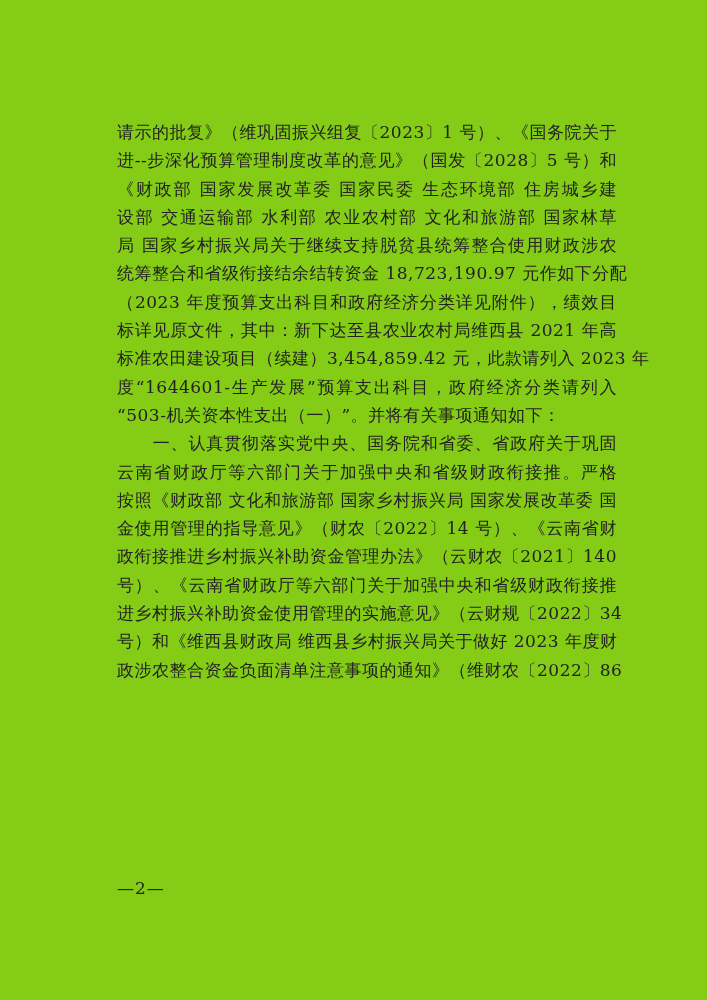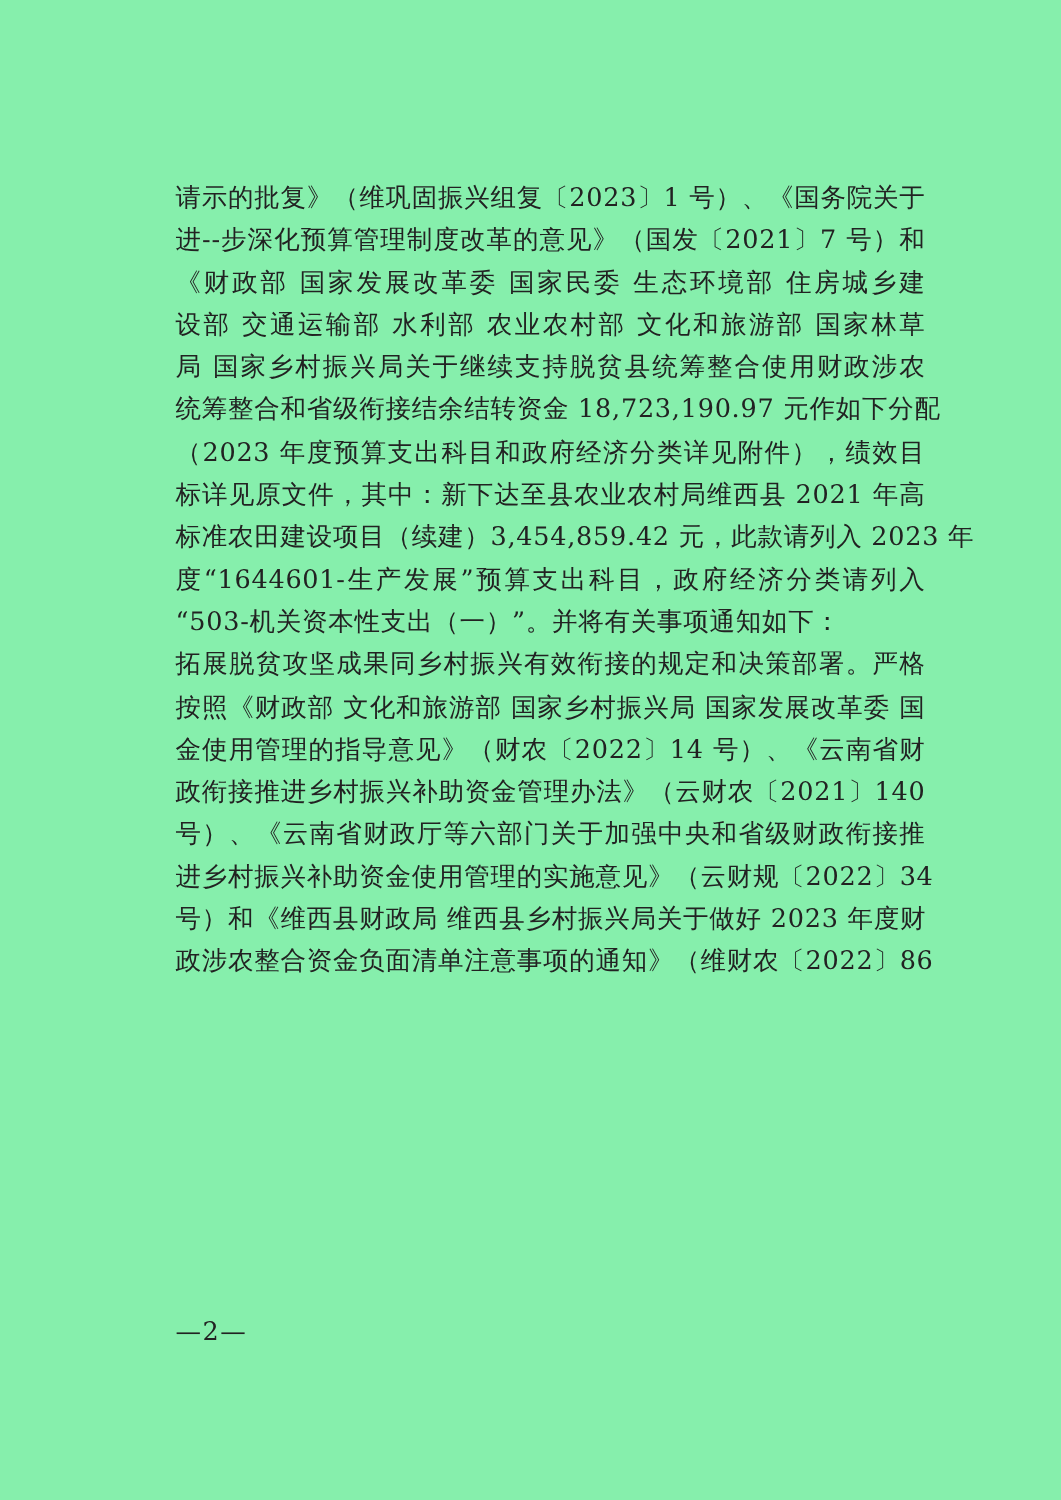--- a/index.html
+++ b/index.html
@@ -13,21 +13,21 @@
     position: relative;
     overflow: hidden;
     font-family: "DejaVu Serif", "Liberation Serif", serif;
     color: #1a1a1a;
   }
   .page {
     position: absolute;
     left: 0; top: 0;
     width: 707px;
     height: 1000px;
-    background: #86efac;
+    background: #84cc16;
   }
   .body-text {
     position: absolute;
     left: 117px;
     top: 118px;
     width: 500px;
   }
   .line {
     height: 28.3px;
     line-height: 28.3px;
@@ -50,31 +50,32 @@
     letter-spacing: 1px;
     font-family: "DejaVu Serif", serif;
   }
 </style>
 </head>
 <body>
 
 <div class="page">
   <div class="body-text">
     <div class="line">请示的批复》（维巩固振兴组复〔2023〕1 号）、《国务院关于</div>
-    <div class="line">进--步深化预算管理制度改革的意见》（国发〔2021〕7 号）和</div>
+    <div class="line">进--步深化预算管理制度改革的意见》（国发〔2028〕5 号）和</div>
     <div class="line">《财政部 国家发展改革委 国家民委 生态环境部 住房城乡建</div>
     <div class="line">设部 交通运输部 水利部 农业农村部 文化和旅游部 国家林草</div>
     <div class="line">局 国家乡村振兴局关于继续支持脱贫县统筹整合使用财政涉农</div>
     <div class="line">统筹整合和省级衔接结余结转资金 18,723,190.97 元作如下分配</div>
     <div class="line">（2023 年度预算支出科目和政府经济分类详见附件），绩效目</div>
     <div class="line">标详见原文件，其中：新下达至县农业农村局维西县 2021 年高</div>
     <div class="line">标准农田建设项目（续建）3,454,859.42 元，此款请列入 2023 年</div>
     <div class="line">度“1644601-生产发展”预算支出科目，政府经济分类请列入</div>
     <div class="line last">“503-机关资本性支出（一）”。并将有关事项通知如下：</div>
-    <div class="line">拓展脱贫攻坚成果同乡村振兴有效衔接的规定和决策部署。严格</div>
+    <div class="line">　　一、认真贯彻落实党中央、国务院和省委、省政府关于巩固</div>
+    <div class="line">云南省财政厅等六部门关于加强中央和省级财政衔接推。严格</div>
     <div class="line">按照《财政部 文化和旅游部 国家乡村振兴局 国家发展改革委 国</div>
     <div class="line">金使用管理的指导意见》（财农〔2022〕14 号）、《云南省财</div>
     <div class="line">政衔接推进乡村振兴补助资金管理办法》（云财农〔2021〕140</div>
     <div class="line">号）、《云南省财政厅等六部门关于加强中央和省级财政衔接推</div>
     <div class="line">进乡村振兴补助资金使用管理的实施意见》（云财规〔2022〕34</div>
     <div class="line">号）和《维西县财政局 维西县乡村振兴局关于做好 2023 年度财</div>
     <div class="line">政涉农整合资金负面清单注意事项的通知》（维财农〔2022〕86</div>
   </div>
   <div class="page-number">—2—</div>
 </div>

